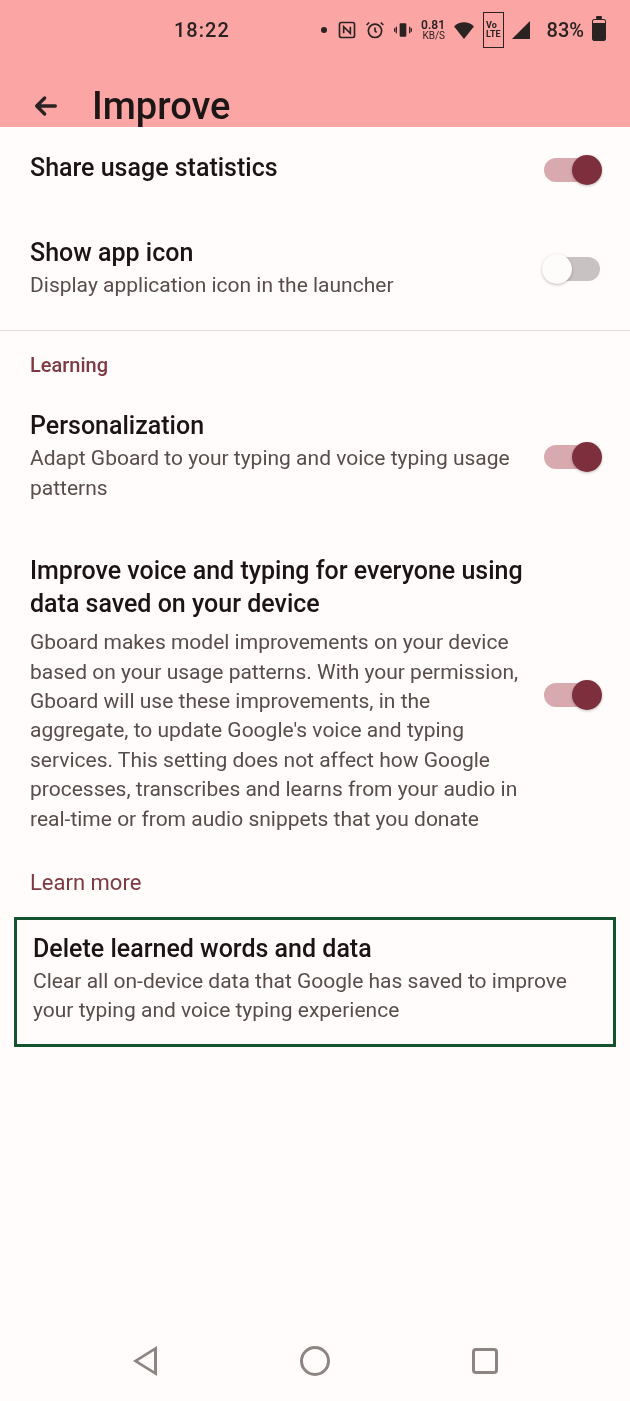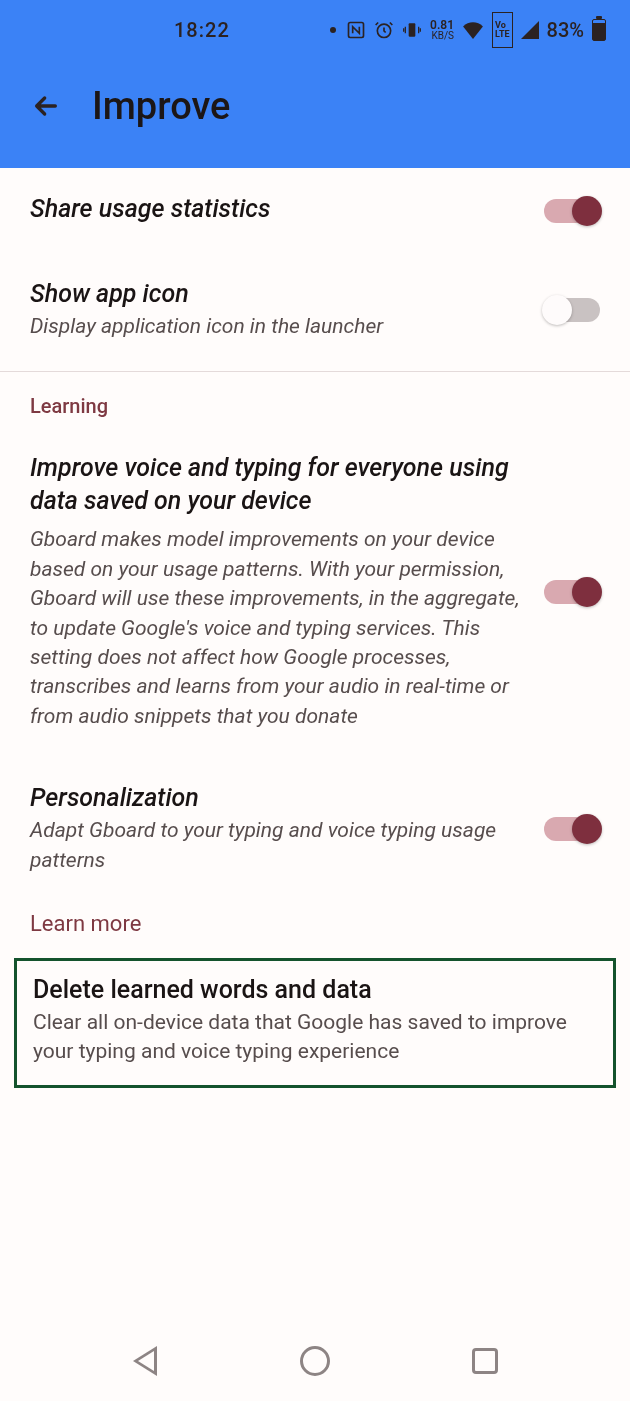--- a/index.html
+++ b/index.html
@@ -9,22 +9,22 @@
   }
   body {
     width: 630px;
     height: 1401px;
     font-family: -apple-system, Roboto, "Helvetica Neue", sans-serif;
     background: #fffcfb;
     overflow: hidden;
     position: relative;
   }
   .header-wrap {
-    background: #3b82f6;
-    height: 168px;
+    background: #fca5a5;
+    height: 127px;
   }
   .status-bar {
     height: 60px;
     display: flex;
     align-items: center;
     justify-content: flex-end;
     padding: 0 24px;
     gap: 10px;
     font-size: 20px;
     color: #2b2222;
@@ -66,20 +66,21 @@
   }
   .signal {
     width:0; height:0;
     border-style: solid;
     border-width: 0 0 18px 18px;
     border-color: transparent transparent #2b2222 transparent;
   }
   .battery-pct {
     font-size: 20px;
     font-weight: 500;
+    margin-left: 9px;
   }
   .battery {
     width: 14px;
     height: 22px;
     border: 1.5px solid #2b2222;
     border-radius: 2px;
     position: relative;
     background: linear-gradient(to top, #2b2222 83%, transparent 83%);
   }
   .battery::before {
@@ -107,21 +108,20 @@
     color: #1c1616;
   }
   .content {
     padding: 0;
   }
   .pref {
     display: flex;
     align-items: center;
     padding: 26px 30px;
     gap: 12px;
-    font-style: italic;
   }
   .pref-text {
     flex: 1;
   }
   .pref-title {
     font-size: 25px;
     font-weight: 500;
     color: #1a1414;
     margin-bottom: 4px;
   }
@@ -306,40 +306,40 @@
     </div>
     <div class="toggle off">
         <div class="knob"></div>
       </div>
   </div>
 
   <div class="divider"></div>
 
   <div class="category">Learning</div>
 
+  <div class="pref">
+    <div class="pref-text">
+      <div class="pref-title">Personalization</div>
+      <div class="pref-sub">Adapt Gboard to your typing and voice typing usage patterns</div>
+    </div>
+    <div class="toggle on">
+        <div class="knob"></div>
+      </div>
+  </div>
+
   <div class="pref" style="align-items:center;">
     <div class="pref-text">
       <div class="pref-title" style="line-height:1.3;margin-bottom:8px;">Improve voice and typing for everyone using data saved on your device</div>
       <div class="pref-sub">Gboard makes model improvements on your device based on your usage patterns. With your permission, Gboard will use these improvements, in the aggregate, to update Google's voice and typing services. This setting does not affect how Google processes, transcribes and learns from your audio in real-time or from audio snippets that you donate</div>
     </div>
     <div class="toggle on">
         <div class="knob"></div>
       </div>
   </div>
 
-  <div class="pref">
-    <div class="pref-text">
-      <div class="pref-title">Personalization</div>
-      <div class="pref-sub">Adapt Gboard to your typing and voice typing usage patterns</div>
-    </div>
-    <div class="toggle on">
-        <div class="knob"></div>
-      </div>
-  </div>
-
   <div class="link">Learn more</div>
 
   <div class="highlight-box">
     <div class="pref-title">Delete learned words and data</div>
     <div class="pref-sub">Clear all on-device data that Google has saved to improve your typing and voice typing experience</div>
   </div>
 
 </div>
 
 <div class="nav-bar">

